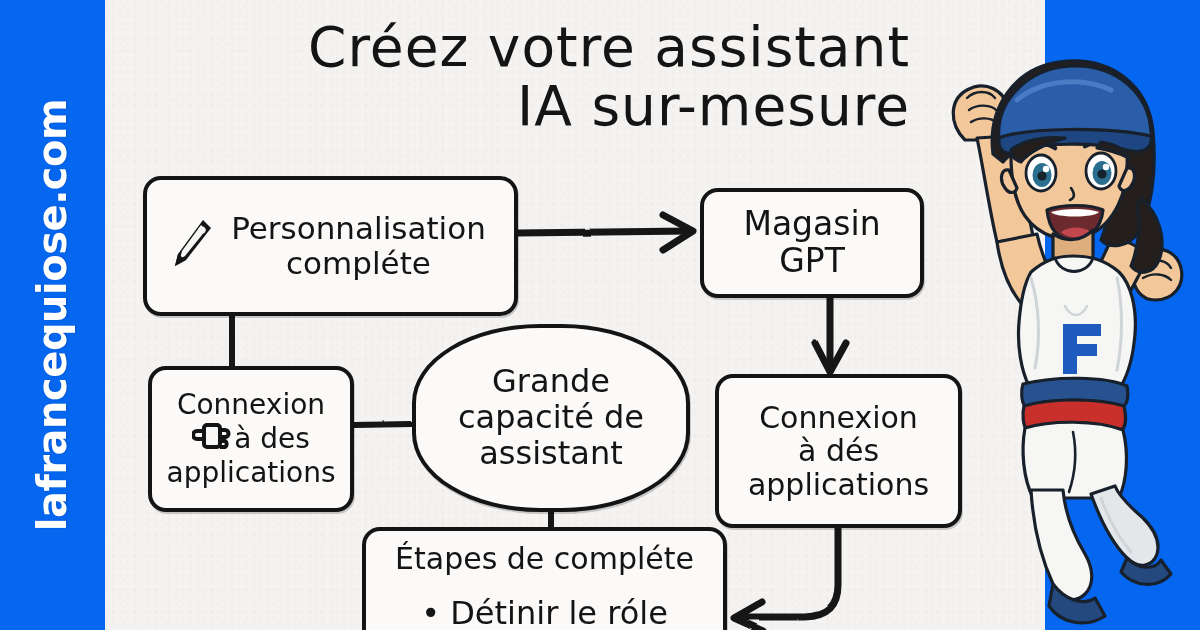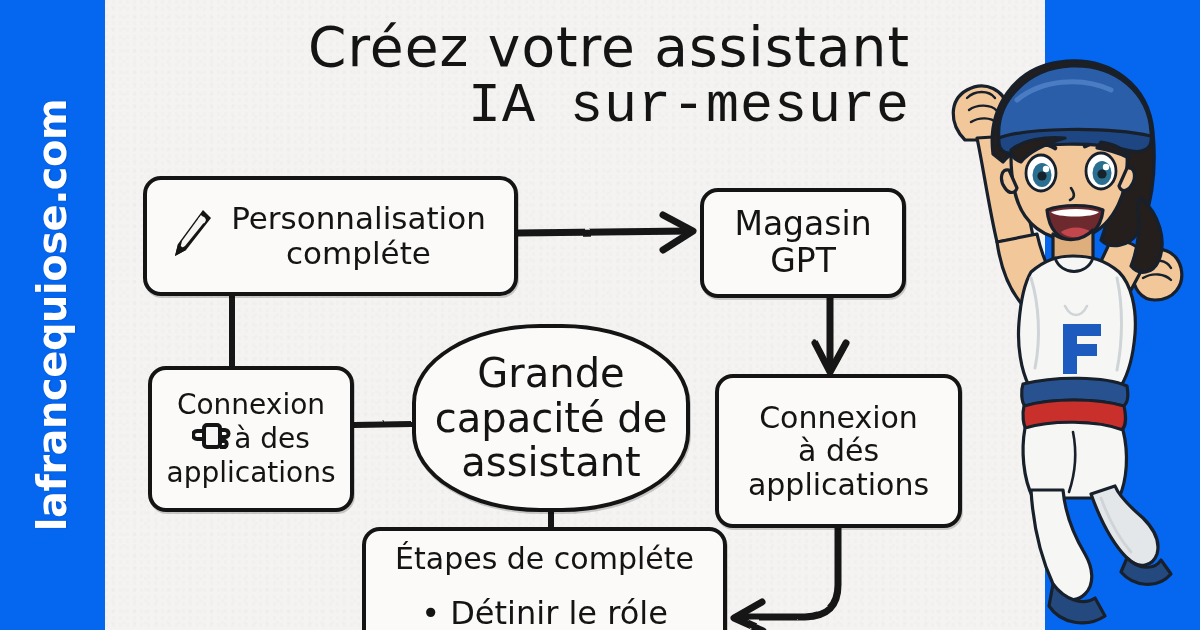--- a/index.html
+++ b/index.html
@@ -44,46 +44,46 @@
 
   
   #title{
     position:absolute;left:150px;top:18px;width:760px;
     text-align:right;color:#141414;
     font-family:"DejaVu Sans", sans-serif;
     font-weight:400;
     font-size:55px;line-height:1.08;
     letter-spacing:1px;
   }
-  #title .l2{display:block;font-family:Liberation Mono, monospace;}
+  #title .l2{display:block;}
 
   
   .node{position:absolute;box-sizing:border-box;
     background:#fbfaf8;
     border:4.5px solid #141414;
     border-radius:18px;
     display:flex;align-items:center;justify-content:center;
     text-align:center;color:#141414;
     font-family:"DejaVu Sans", sans-serif;
     line-height:1.12;
     box-shadow:1px 2px 0 rgba(0,0,0,.18);
   }
   .node .txt{padding:0 6px;}
   .node.oval{border-radius:46% / 42%;border-width:4.5px;}
 
-  #node-perso{left:143px;top:176px;width:375px;height:120px;font-size:31px;}
+  #node-perso{left:143px;top:176px;width:375px;height:140px;font-size:31px;}
   #node-perso .inner{display:flex;align-items:center;gap:10px;}
   #node-perso .lines{display:block;}
 
-  #node-magasin{left:700px;top:188px;width:206px;height:110px;font-size:33px;}
+  #node-magasin{left:700px;top:188px;width:224px;height:110px;font-size:33px;}
 
   #node-connexion-left{left:148px;top:366px;width:206px;height:146px;font-size:28px;}
   #node-connexion-left .ic-row{display:flex;align-items:center;justify-content:center;}
 
-  #node-contexte{left:412px;top:324px;width:278px;height:188px;font-size:40px;}
+  #node-contexte{left:412px;top:324px;width:278px;height:188px;font-size:32px;}
 
   #node-connexion-right{left:715px;top:374px;width:247px;height:154px;font-size:30px;}
 
   #node-etapes{left:362px;top:527px;width:365px;height:120px;font-size:30px;}
   #node-etapes .etapes-in{width:100%;}
   #node-etapes .head{display:block;}
   #node-etapes .bullet{display:block;font-size:32px;margin-top:20px;}
 
   
   .icon{display:inline-block;vertical-align:middle;}

